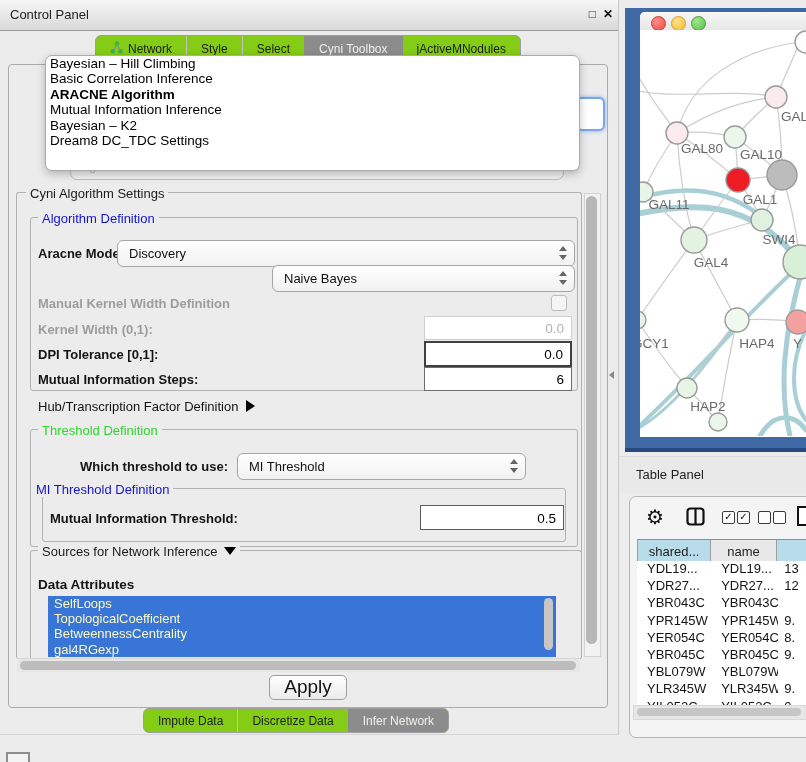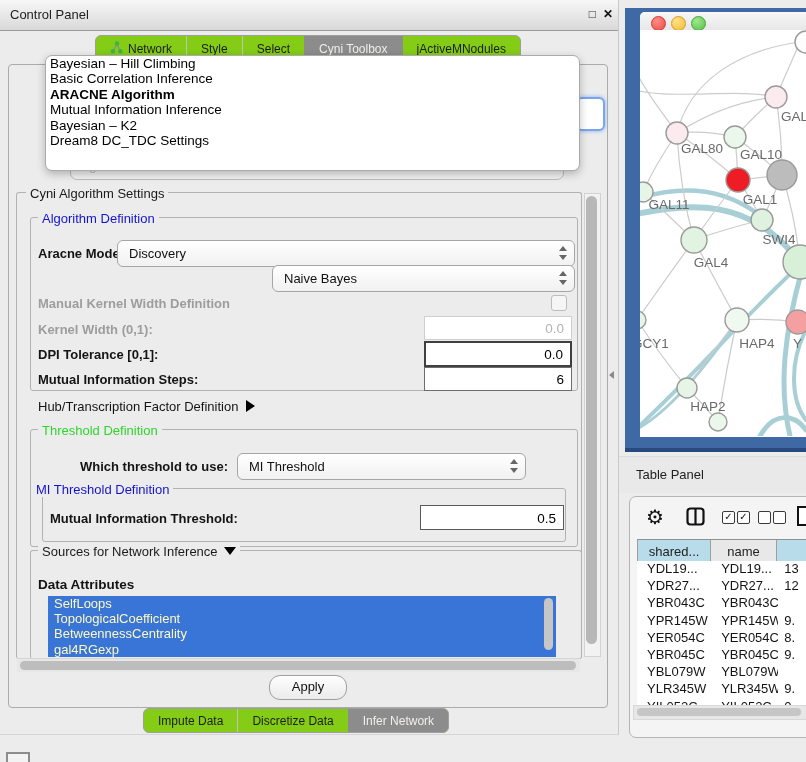--- a/index.html
+++ b/index.html
@@ -66,21 +66,21 @@
 
   
   .listbox{position:absolute;left:48px;top:596px;width:508px;height:61px;background:#3875d7;overflow:hidden;}
   .listbox .li{height:15.2px;line-height:15.2px;padding-left:6px;font-size:13px;color:#fef9c3;}
   .vscroll{position:absolute;background:#f2f2f2;border:1px solid #d2d2d2;}
   .vthumb{position:absolute;background:#b7b7b7;border-radius:6px;}
   .hscroll{position:absolute;background:#e7e7e7;border-top:1px solid #d5d5d5;}
   .hthumb{position:absolute;background:#bdbdbd;border-radius:5px;}
 
   .applybtn{position:absolute;left:269px;top:675px;width:76px;height:23px;border:1px solid #9f9f9f;
-            border-radius:11px;background:linear-gradient(#fefefe,#ebebeb);font-size:13px;
+            border-radius:5px;background:linear-gradient(#fefefe,#ebebeb);font-size:19px;
             text-align:center;line-height:22px;color:#111;}
 
   .arrow-right{display:inline-block;width:0;height:0;border-top:6px solid transparent;
                border-bottom:6px solid transparent;border-left:9px solid #000;margin-left:8px;
                vertical-align:-1px;}
   .arrow-down{display:inline-block;width:0;height:0;border-left:6px solid transparent;
               border-right:6px solid transparent;border-top:8px solid #000;margin-left:6px;
               vertical-align:1px;}
 
   

